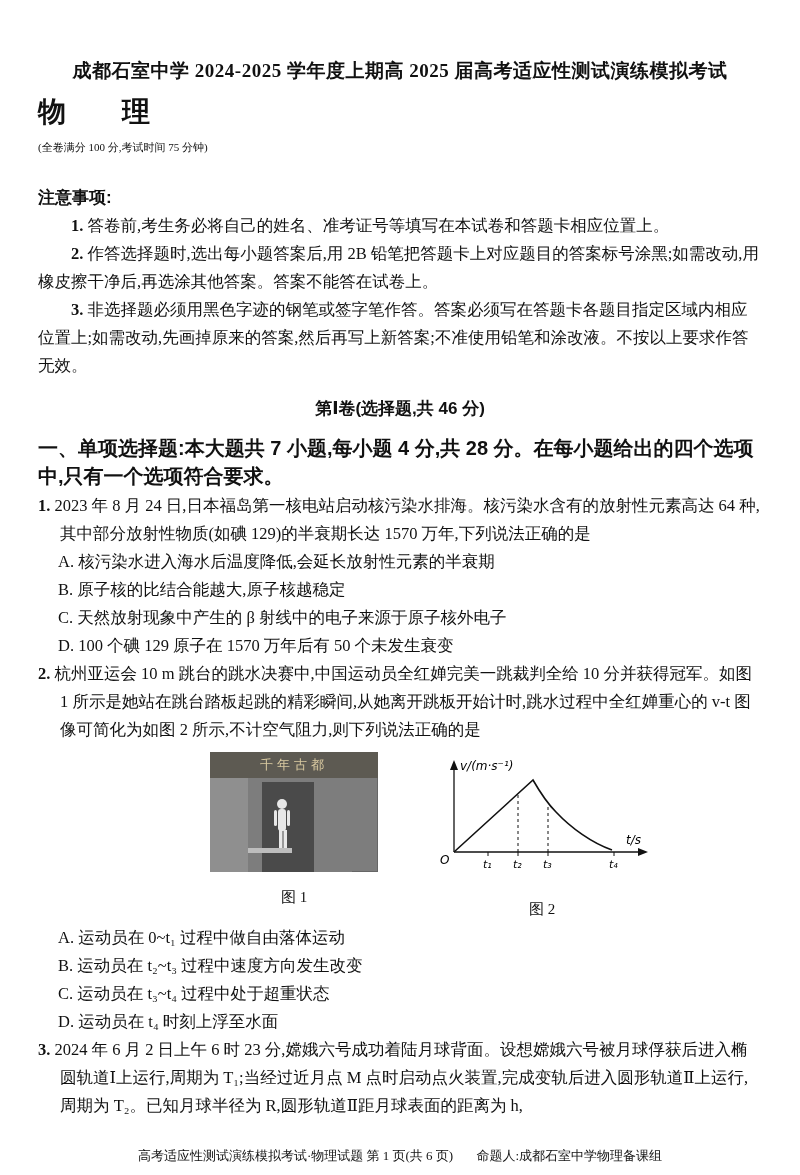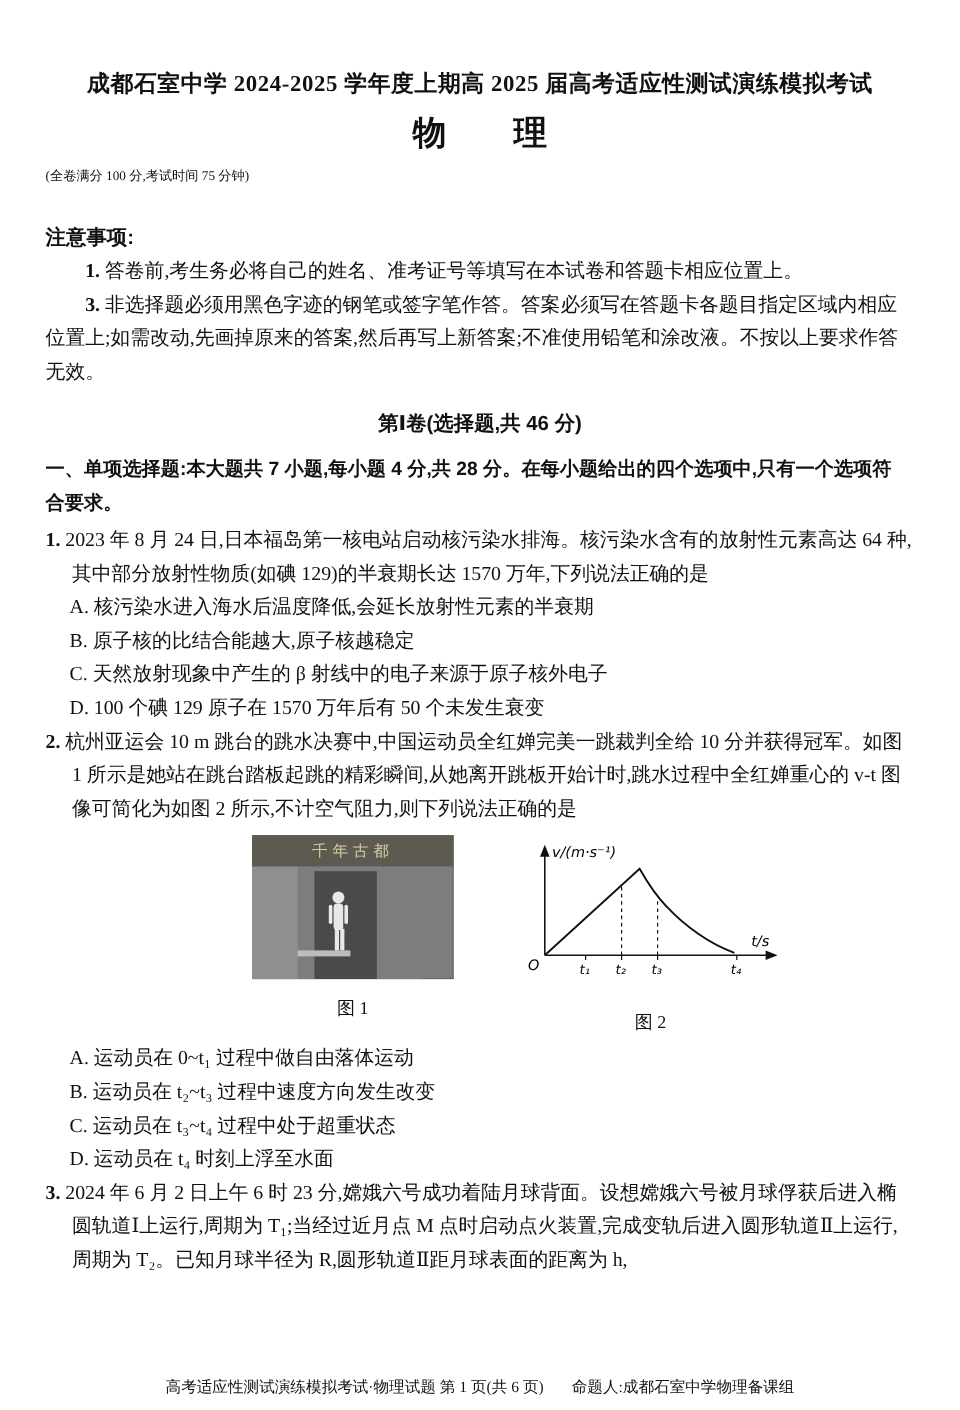--- a/index.html
+++ b/index.html
@@ -8,37 +8,37 @@
     position:relative;overflow:hidden;box-sizing:border-box;
     padding:58px 38px 0 38px;color:#111;
     font-family:"Liberation Serif","DejaVu Serif",serif;
     font-size:16.5px;line-height:28px;
   }
   .doc-title{
     text-align:center;font-weight:bold;font-size:19px;line-height:26px;
     margin:0 0 8px 0;letter-spacing:0.5px;
   }
   .subject-title{
-    text-align:center;font-weight:bold;font-size:28px;line-height:40px;
+    font-weight:bold;font-size:28px;line-height:40px;
     margin:2px 0 4px 0;white-space:pre;
   }
   .exam-meta{font-size:11px;line-height:22px;margin:0 0 26px 0;}
   .notice-title{
     font-weight:bold;font-size:17px;margin:0;
     font-family:"Liberation Sans","DejaVu Sans",sans-serif;
   }
   .notice-item{margin:0;text-indent:2em;}
   .notice-item .n-num{font-weight:bold;}
   .section-title{
     text-align:center;font-weight:bold;font-size:17px;line-height:30px;
     margin:14px 0 10px 0;font-family:"Liberation Sans","DejaVu Sans",sans-serif;
   }
   .part-intro{
     font-weight:bold;margin:0 4px 2px 0;
-    font-family:"Liberation Sans","DejaVu Sans",sans-serif;font-size:16px;
+    font-family:"Liberation Sans","DejaVu Sans",sans-serif;font-size:20px;
   }
   .question{margin:0;}
   .q-line{padding-left:22px;text-indent:-22px;margin:0;}
   .q-num{font-weight:bold;padding-right:4px;}
   .option{margin-left:20px;}
   .figure-row{
     display:flex;align-items:flex-start;gap:48px;
     margin:8px 0 4px 172px;
   }
   .figure-block{display:flex;flex-direction:column;align-items:center;}
@@ -65,20 +65,24 @@
 
   <div class="doc-title">成都石室中学 2024-2025 学年度上期高 2025 届高考适应性测试演练模拟考试</div>
   <div class="subject-title">物　　理</div>
   <div class="exam-meta">(全卷满分 100 分,考试时间 75 分钟)</div>
 
   <p class="notice-title">注意事项:</p>
 
   <p class="notice-item">
     <span class="n-num">1.</span>
     <span>答卷前,考生务必将自己的姓名、准考证号等填写在本试卷和答题卡相应位置上。</span>
+  </p>
+  <p class="notice-item">
+    <span class="n-num">2.</span>
+    <span>作答选择题时,选出每小题答案后,用 2B 铅笔把答题卡上对应题目的答案标号涂黑;如需改动,用橡皮擦干净后,再选涂其他答案。答案不能答在试卷上。</span>
   </p>
   <p class="notice-item">
     <span class="n-num">3.</span>
     <span>非选择题必须用黑色字迹的钢笔或签字笔作答。答案必须写在答题卡各题目指定区域内相应位置上;如需改动,先画掉原来的答案,然后再写上新答案;不准使用铅笔和涂改液。不按以上要求作答无效。</span>
   </p>
 
   <div class="section-title">第Ⅰ卷(选择题,共 46 分)</div>
 
   <p class="part-intro">一、单项选择题:本大题共 7 小题,每小题 4 分,共 28 分。在每小题给出的四个选项中,只有一个选项符合要求。</p>
 

